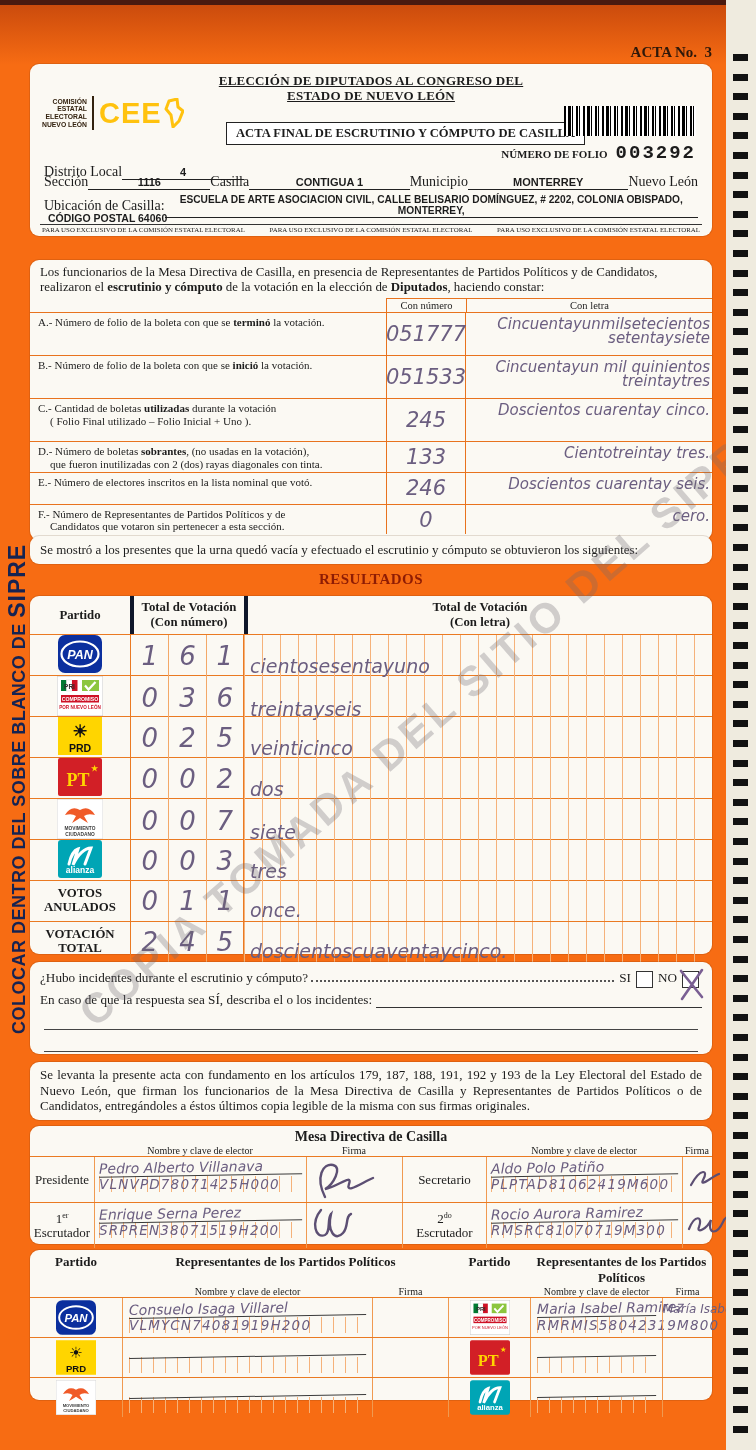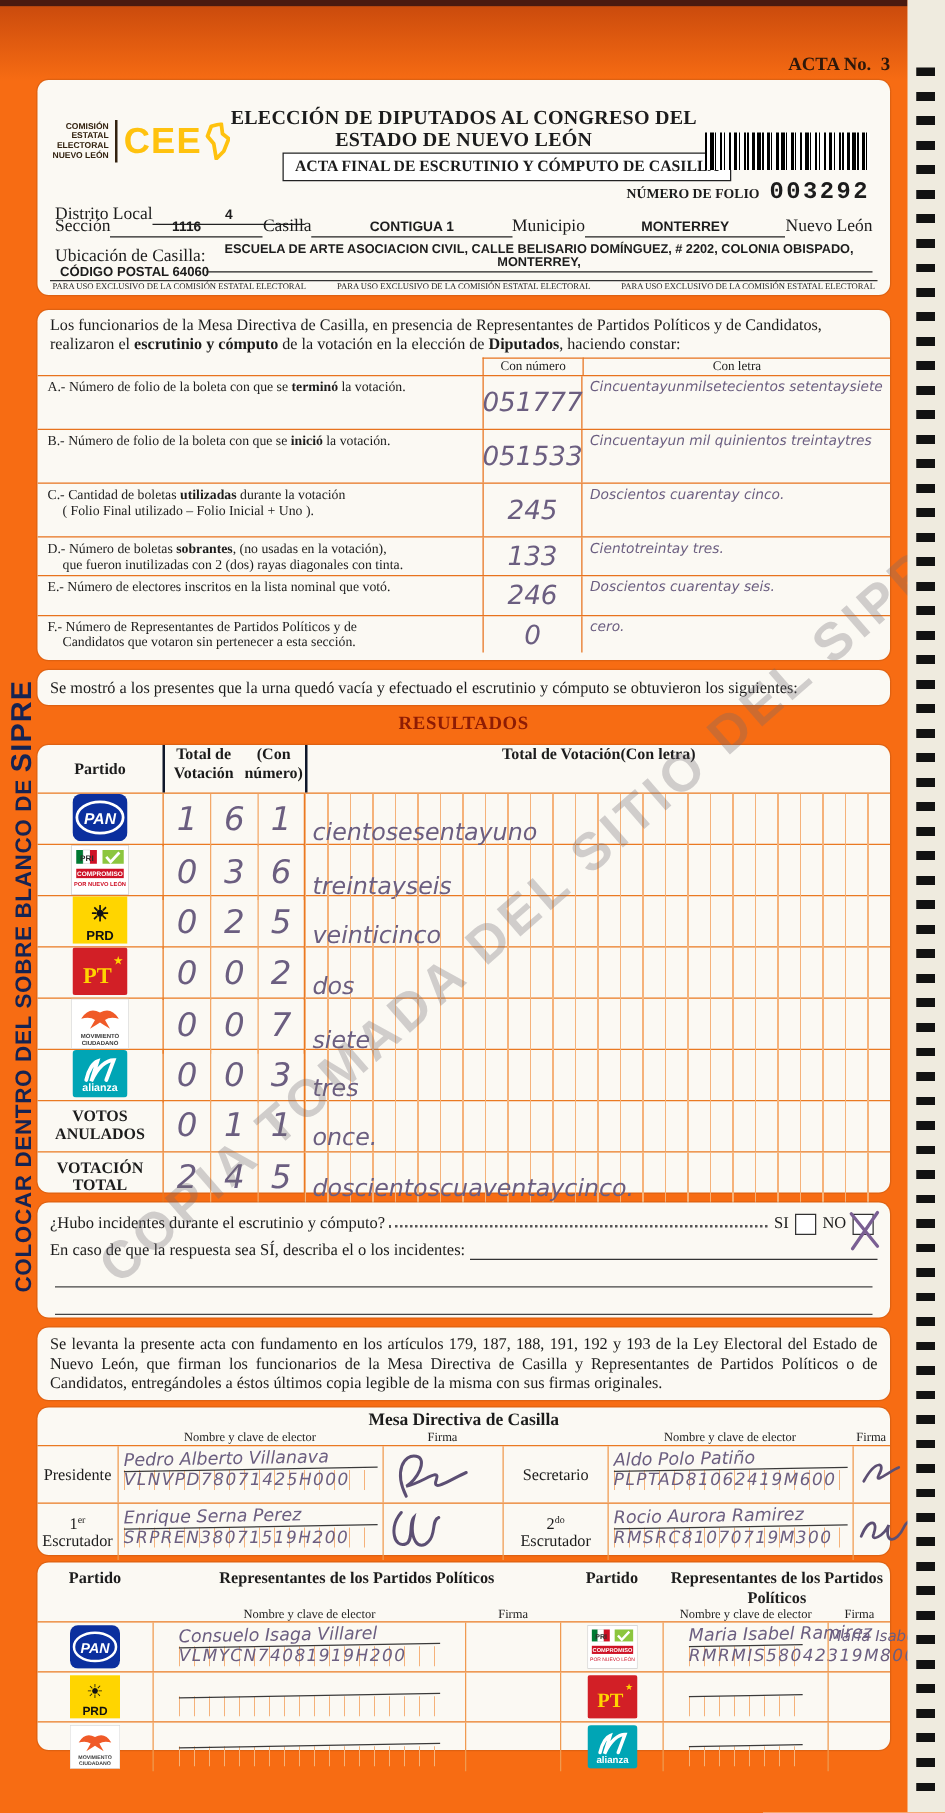--- a/index.html
+++ b/index.html
@@ -23,21 +23,21 @@
 
   .watermark{position:absolute;left:70px;top:1000px;transform:rotate(-41deg);transform-origin:0 0;
         width:780px;white-space:nowrap;font-family:"Liberation Sans",sans-serif;font-weight:bold;
         font-size:42px;letter-spacing:4px;color:#6f6a72;opacity:.30;z-index:5;pointer-events:none;}
 
   .card{position:absolute;left:30px;width:682px;background:#FBF9F3;border-radius:9px;
         box-shadow:0 0 0 1px rgba(90,40,5,.15);z-index:1;box-sizing:border-box;}
 
   
   .header-card{top:64px;height:172px;}
-  .title{text-align:center;padding-top:22px;font-weight:bold;font-size:16px;line-height:1.15;letter-spacing:.2px;}
+  .title{text-align:center;padding-top:10px;font-weight:bold;font-size:13px;line-height:1.15;letter-spacing:.2px;text-decoration:underline;}
   .cee{position:absolute;left:12px;top:32px;display:flex;align-items:center;gap:5px;}
   .cee-org{font-family:"Liberation Sans",sans-serif;font-weight:bold;font-size:6.8px;line-height:1.12;
         text-align:right;color:#33220f;}
   .cee-bar{width:2px;height:34px;background:#33220f;}
   .cee-logo{display:flex;align-items:center;gap:2px;color:#FFC20E;
         font-family:"Liberation Sans",sans-serif;font-weight:bold;font-size:29px;letter-spacing:1px;}
   .subtitle-box{position:absolute;left:196px;top:58px;border:1.6px solid #222;background:#fff;
         font-weight:bold;font-size:12.6px;padding:3px 9px;white-space:nowrap;}
   .barcode{position:absolute;right:16px;top:42px;width:132px;height:30px;
         background:repeating-linear-gradient(90deg,#000 0 2px,#fff 2px 4px,#000 4px 7px,#fff 7px 8px,#000 8px 9px,#fff 9px 12px,#000 12px 14px,#fff 14px 15px,#000 15px 16px,#fff 16px 19px);}
@@ -51,46 +51,46 @@
   .r4{top:148px;font-family:"Liberation Sans",sans-serif;font-weight:bold;font-size:10.5px;padding-left:4px;}
   .lbl{white-space:nowrap;}
   .val{font-family:"Liberation Sans",sans-serif;font-weight:bold;font-size:11px;text-align:center;
         border-bottom:1.4px solid #222;padding:0 6px 1px;}
   .w90{width:110px;} .grow{flex:1;}
   .hr{position:absolute;left:10px;right:10px;top:160px;border-top:1.1px solid #333;}
   .exclusive{position:absolute;left:12px;right:12px;top:162px;display:flex;justify-content:space-between;
         font-size:6.9px;color:#222;}
 
   
-  .statement-card{top:248px;height:280px;overflow:hidden;}
+  .statement-card{top:260px;height:280px;overflow:hidden;}
   .intro{margin:0;padding:5px 10px 3px;font-size:12.9px;line-height:1.17;}
   .shead{display:grid;grid-template-columns:356px 80px 246px;font-size:10.5px;text-align:center;}
   .shead>div{padding:1px 0;}
   .shead .b{border-left:1px solid #E8731E;border-top:1px solid #E8731E;}
   .srow{display:grid;grid-template-columns:356px 80px 246px;border-top:1px solid #E8731E;}
   .srow:nth-of-type(1){min-height:42px;} .srow:nth-of-type(2){min-height:42px;}
   .srow:nth-of-type(3){min-height:42px;} .srow:nth-of-type(4){min-height:42px;}
   .srow:nth-of-type(5){min-height:26px;} .srow:nth-of-type(6){min-height:31px;}
   .s-label{font-size:11px;line-height:1.12;padding:3px 4px 2px 8px;}
   .s-note{display:block;padding-left:12px;}
   .s-num{border-left:1px solid #E8731E;border-right:1px solid #E8731E;display:flex;align-items:center;
         justify-content:center;font-size:21px;}
-  .s-letra{font-size:11px;line-height:.95;padding:4px 2px 0 6px;}
+  .s-letra{font-size:15px;line-height:.95;padding:4px 2px 0 6px;text-align:right;}
 
   
   .urna-card{top:536px;height:28px;font-size:13px;display:flex;align-items:center;padding:0 10px;}
 
   .band{position:absolute;left:30px;width:682px;top:571px;text-align:center;font-weight:bold;
         font-size:15px;letter-spacing:.5px;color:#8E1C04;z-index:1;}
 
   
   .results-card{top:596px;height:358px;}
   .rhead{display:grid;grid-template-columns:100px 114px 468px;text-align:center;font-weight:bold;
         font-size:12.8px;line-height:1.15;height:38px;align-items:center;}
-  .rhead>div:nth-child(n+2){border-left:2px solid #0f172a;height:100%;display:flex;flex-direction:row;justify-content:center;}
+  .rhead>div:nth-child(n+2){border-left:4px solid #0f172a;height:100%;display:flex;flex-direction:column;justify-content:center;}
   .rrow{display:grid;grid-template-columns:100px 114px 468px;height:40px;border-top:1px solid #EA7A22;}
   .r-party{display:flex;align-items:center;justify-content:center;text-align:center;
         font-weight:bold;font-size:12.8px;line-height:1.08;}
   .r-num{border-left:1px solid #EA7A22;border-right:1px solid #EA7A22;display:grid;
         grid-template-columns:1fr 1fr 1fr;}
   .r-num span{display:flex;align-items:center;justify-content:center;font-size:26px;
         border-left:1px solid #F3A868;}
   .r-num span:first-child{border-left:none;}
   .r-letra{background-image:repeating-linear-gradient(90deg,#F5B27A 0 1px,transparent 1px 18px);
         display:flex;align-items:flex-end;padding-left:6px;font-size:19px;white-space:nowrap;overflow:hidden;}
@@ -131,21 +131,21 @@
   .reps-card{top:1250px;height:150px;}
   .p-head,.p-sub,.p-row{display:grid;grid-template-columns:92px 250px 76px 82px 132px 50px;}
   .p-head{font-weight:bold;font-size:13px;text-align:center;padding-top:4px;}
   .p-head .span2{grid-column:span 2;}
   .p-sub{font-size:10px;text-align:center;color:#222;}
   .p-row{border-top:1px solid #EA7A22;height:39px;}
   .p-row>div:nth-child(n+2){border-left:1px solid #F09A50;}
   .p-head>div:nth-child(n+2),.p-sub>div:nth-child(n+2){border-left:1px solid transparent;}
   .p-party{display:flex;align-items:center;justify-content:center;}
   .p-party svg{width:40px;height:35px;}
-  .p-name{padding:2px 20px 0;}
+  .p-name{padding:2px 6px 0;}
   .p-firma{font-size:12px;white-space:nowrap;overflow:visible;padding-top:4px;}
 
   .hw{font-family:"DejaVu Sans",sans-serif;font-style:italic;color:#6B5E80;}
   b{font-weight:bold;}
 </style>
 </head>
 <body>
 
 <div class="page">
 

